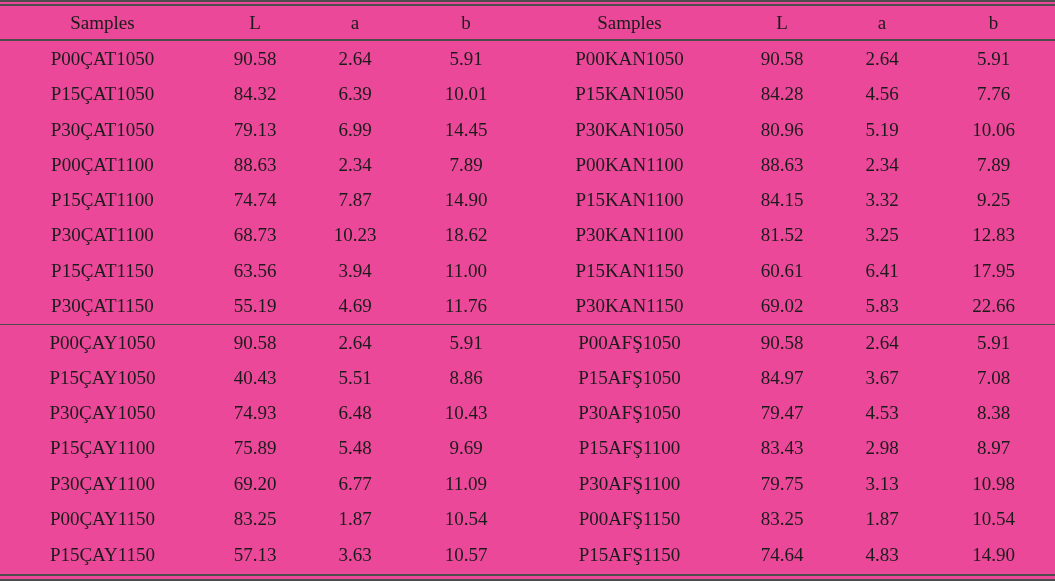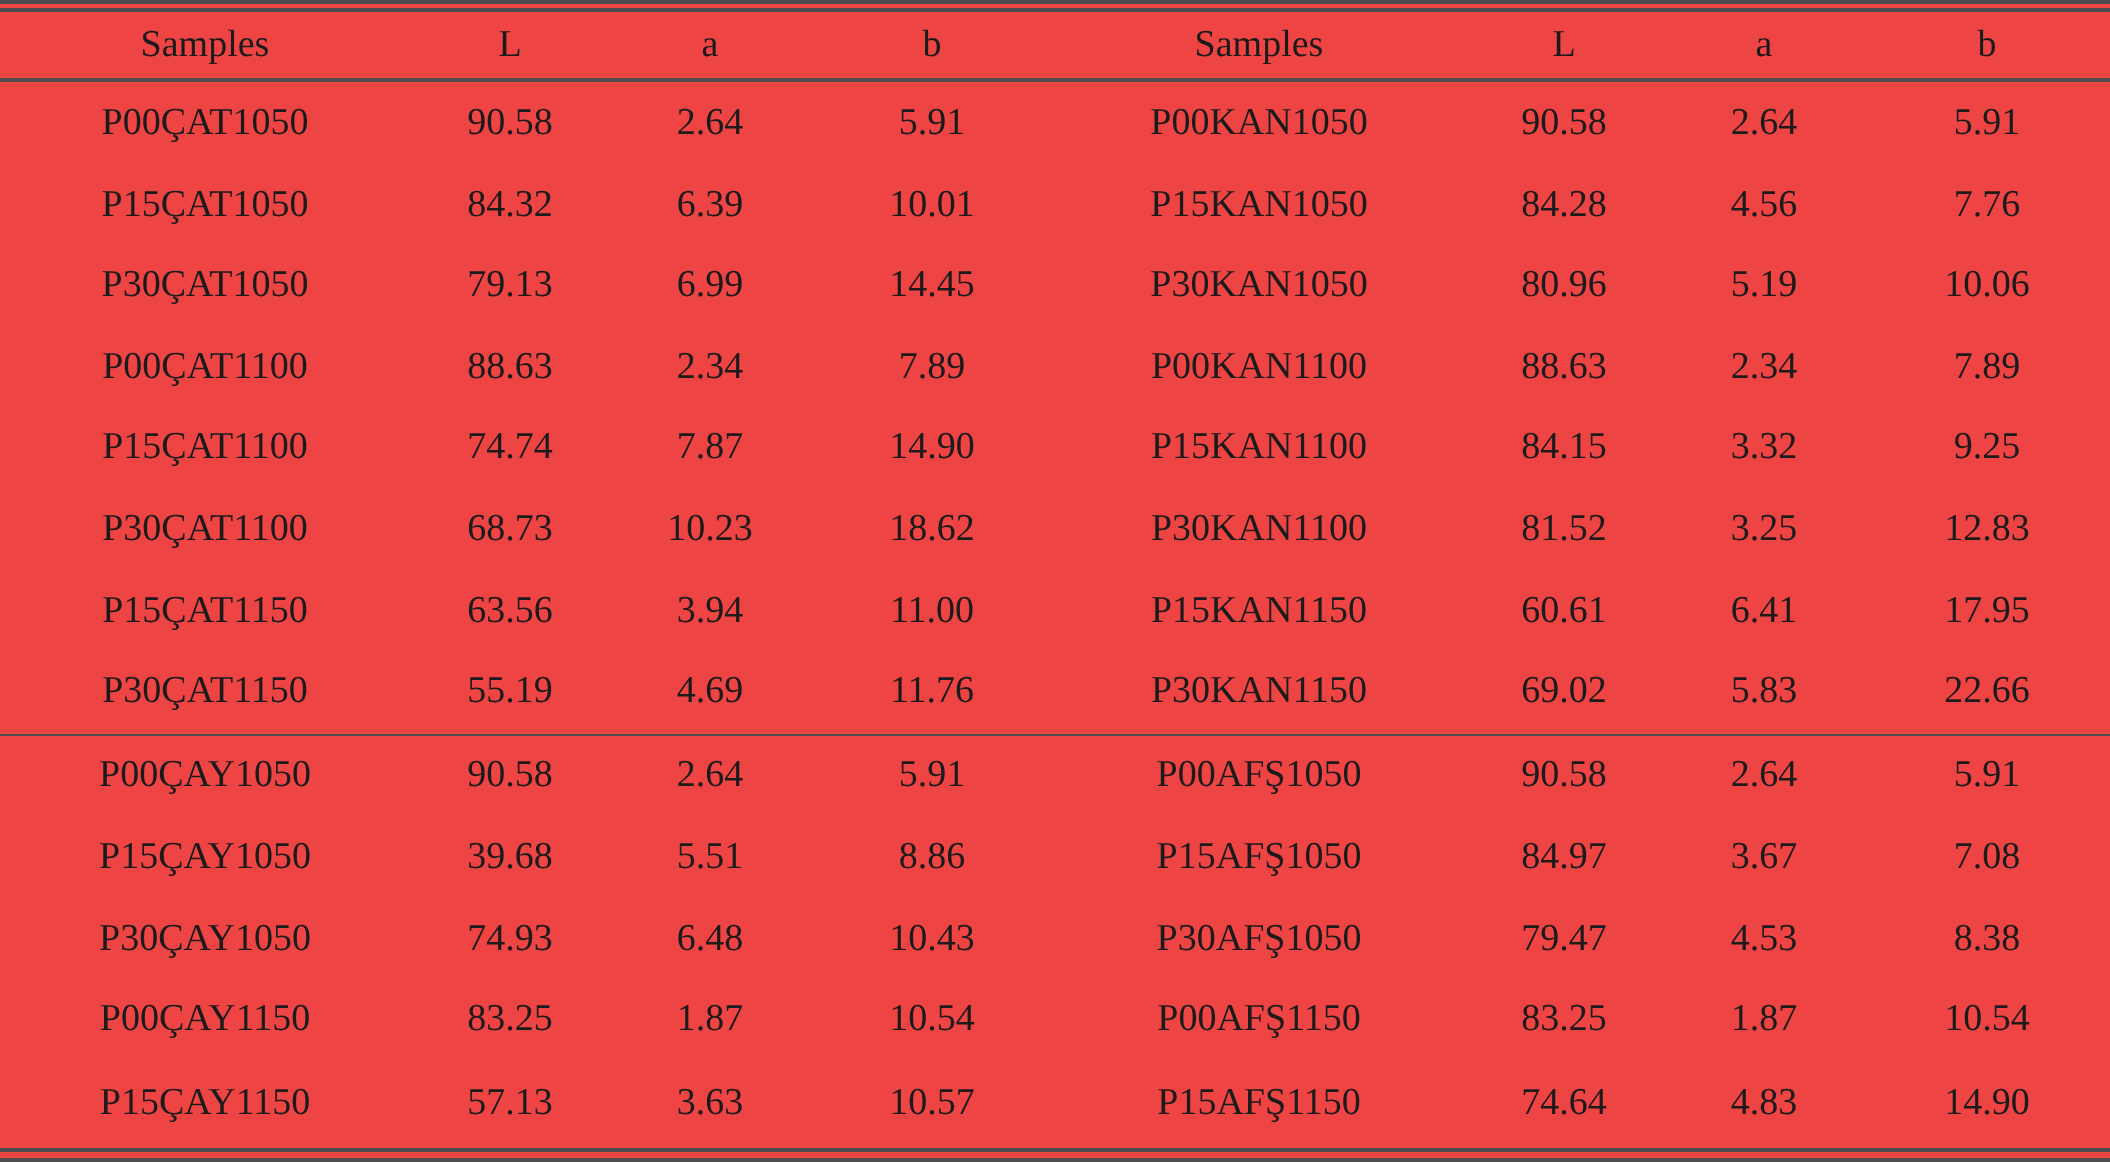--- a/index.html
+++ b/index.html
@@ -4,21 +4,21 @@
 <style>
   * { box-sizing: border-box; }
   html, body {
     margin: 0;
     padding: 0;
     background: #ffffff;
   }
   .page {
     width: 1055px;
     height: 581px;
-    background: #ef4444;
+    background: #ec4899;
     overflow: hidden;
   }
   table.data-table {
     width: 100%;
     height: 100%;
     border-collapse: collapse;
     table-layout: fixed;
     font-family: "Liberation Serif", "DejaVu Serif", serif;
     font-size: 19px;
     color: #1b1b1b;
@@ -157,39 +157,59 @@
           <td>90.58</td>
           <td>2.64</td>
           <td>5.91</td>
           <td>P00AFŞ1050</td>
           <td>90.58</td>
           <td>2.64</td>
           <td>5.91</td>
         </tr>
         <tr>
           <td>P15ÇAY1050</td>
-          <td>39.68</td>
+          <td>40.43</td>
           <td>5.51</td>
           <td>8.86</td>
           <td>P15AFŞ1050</td>
           <td>84.97</td>
           <td>3.67</td>
           <td>7.08</td>
         </tr>
         <tr>
           <td>P30ÇAY1050</td>
           <td>74.93</td>
           <td>6.48</td>
           <td>10.43</td>
           <td>P30AFŞ1050</td>
           <td>79.47</td>
           <td>4.53</td>
           <td>8.38</td>
         </tr>
         <tr>
+          <td>P15ÇAY1100</td>
+          <td>75.89</td>
+          <td>5.48</td>
+          <td>9.69</td>
+          <td>P15AFŞ1100</td>
+          <td>83.43</td>
+          <td>2.98</td>
+          <td>8.97</td>
+        </tr>
+        <tr>
+          <td>P30ÇAY1100</td>
+          <td>69.20</td>
+          <td>6.77</td>
+          <td>11.09</td>
+          <td>P30AFŞ1100</td>
+          <td>79.75</td>
+          <td>3.13</td>
+          <td>10.98</td>
+        </tr>
+        <tr>
           <td>P00ÇAY1150</td>
           <td>83.25</td>
           <td>1.87</td>
           <td>10.54</td>
           <td>P00AFŞ1150</td>
           <td>83.25</td>
           <td>1.87</td>
           <td>10.54</td>
         </tr>
         <tr>

